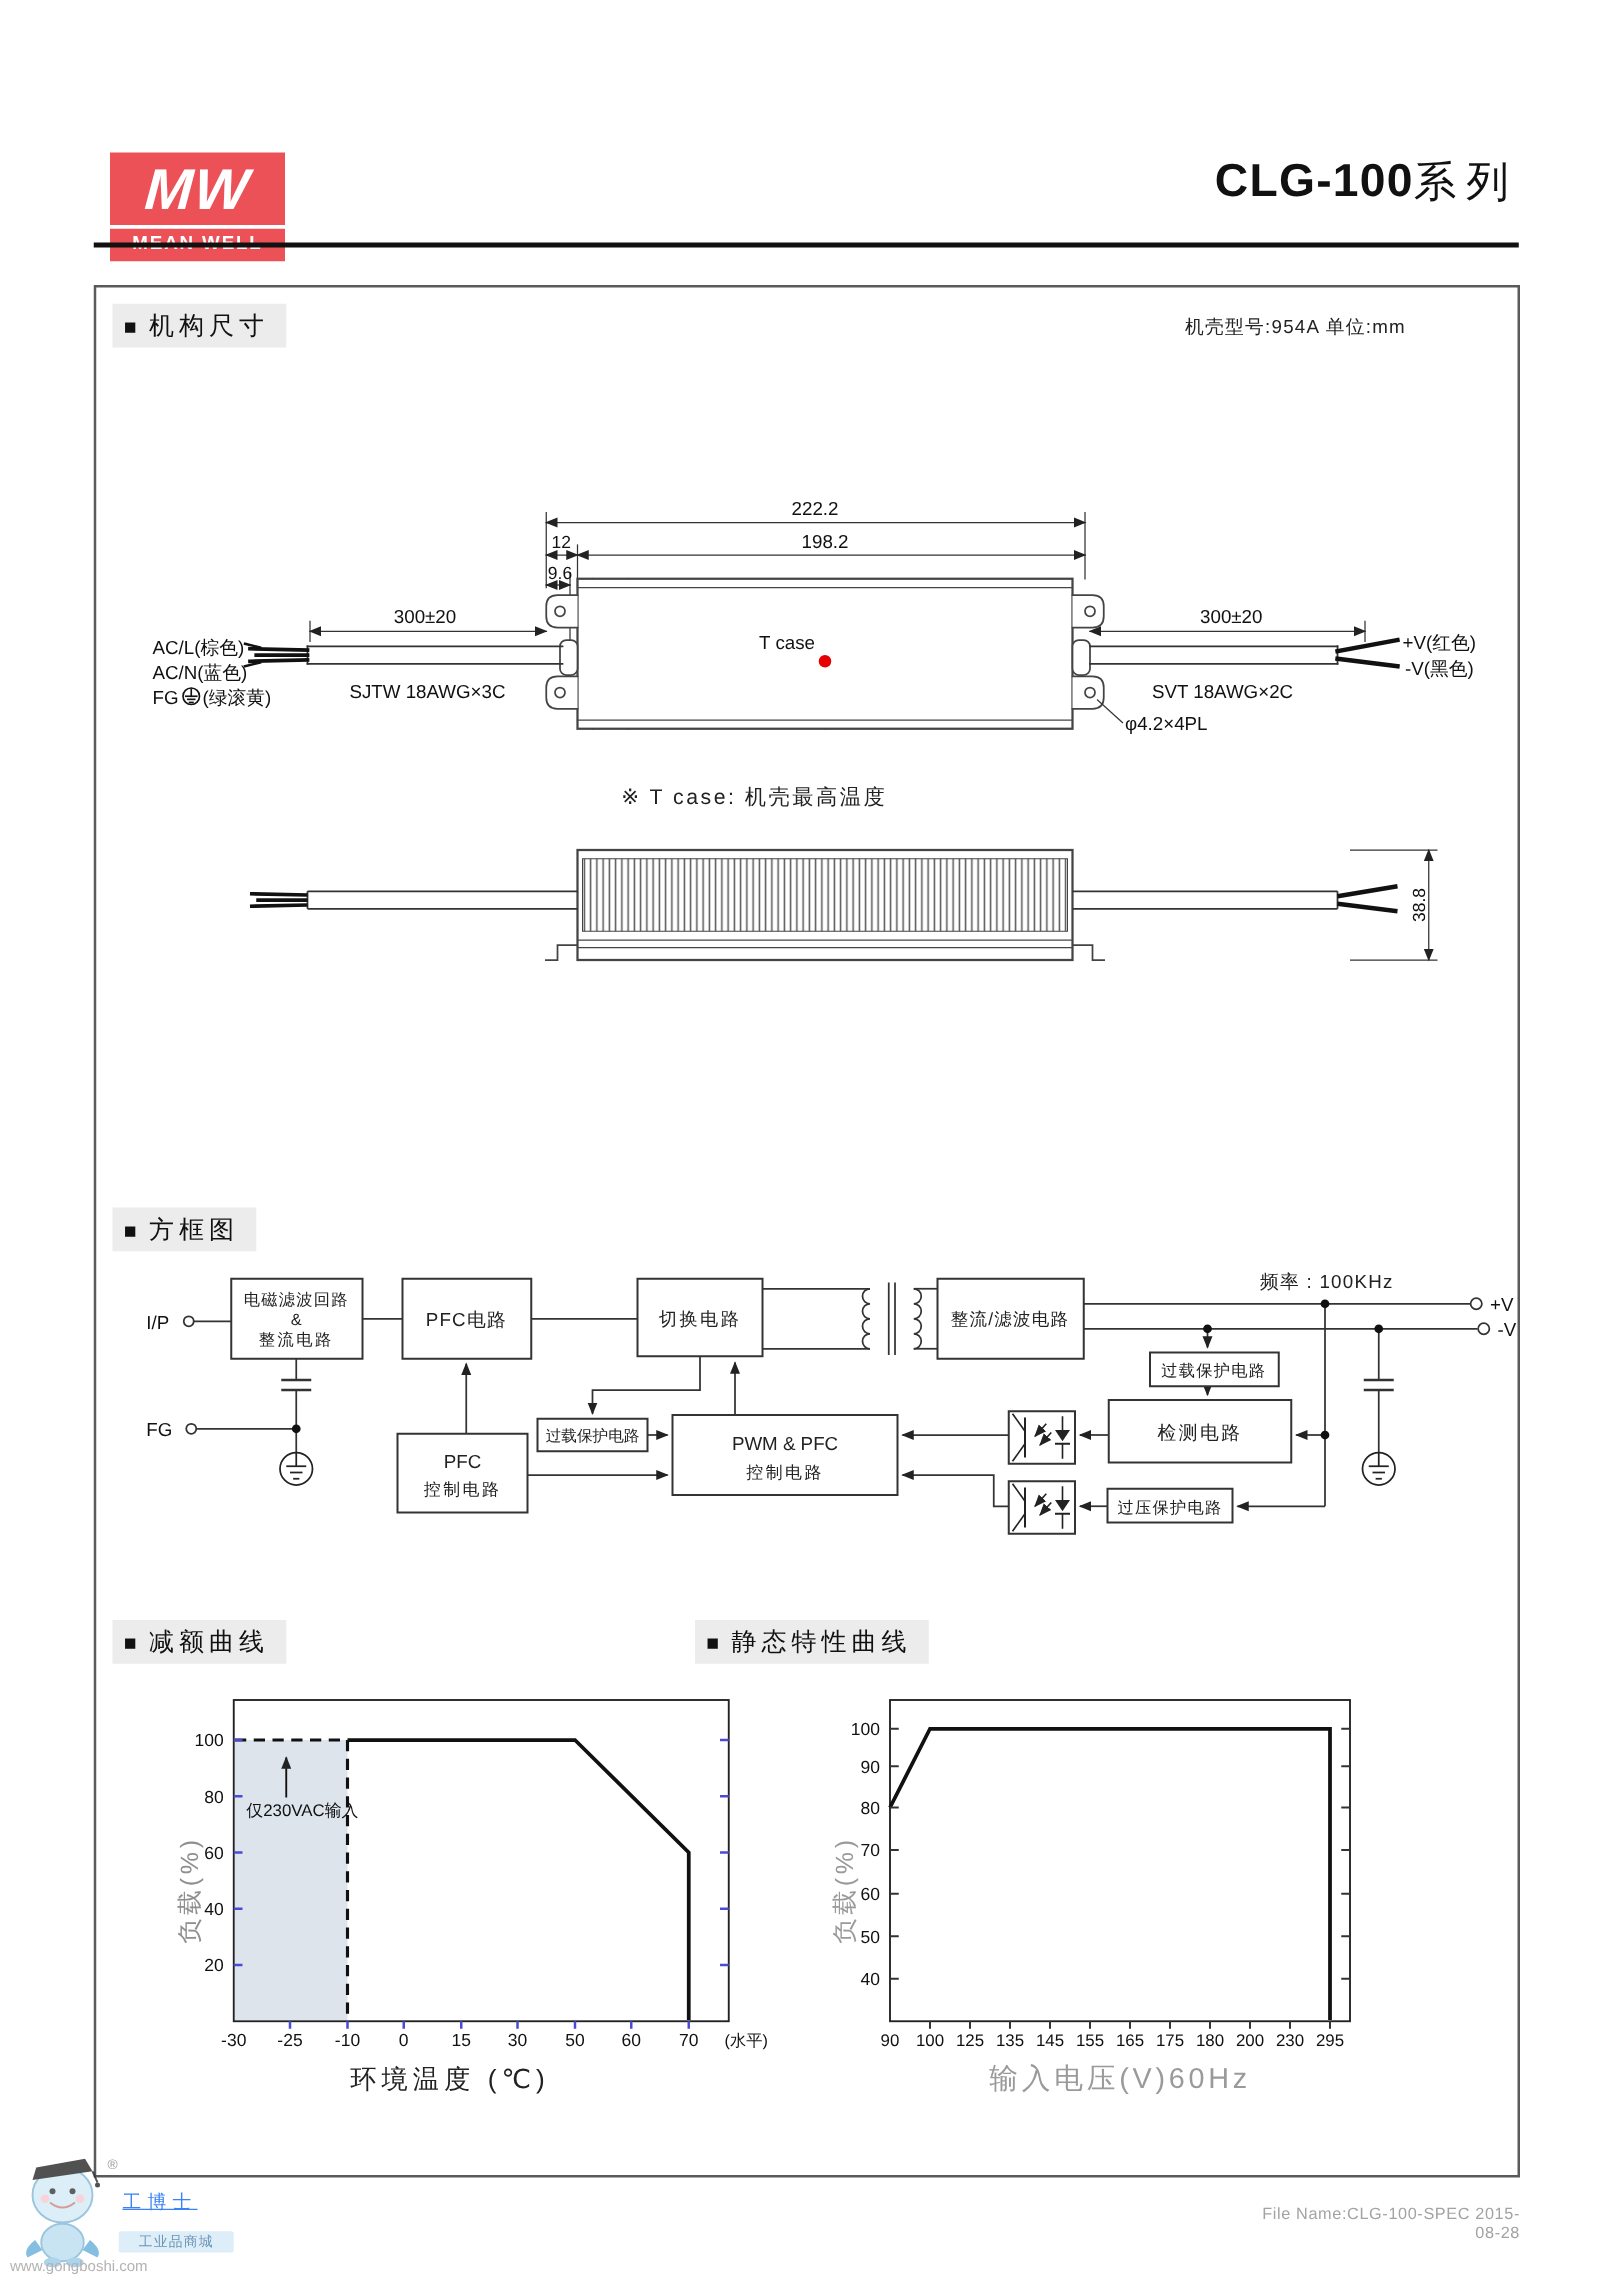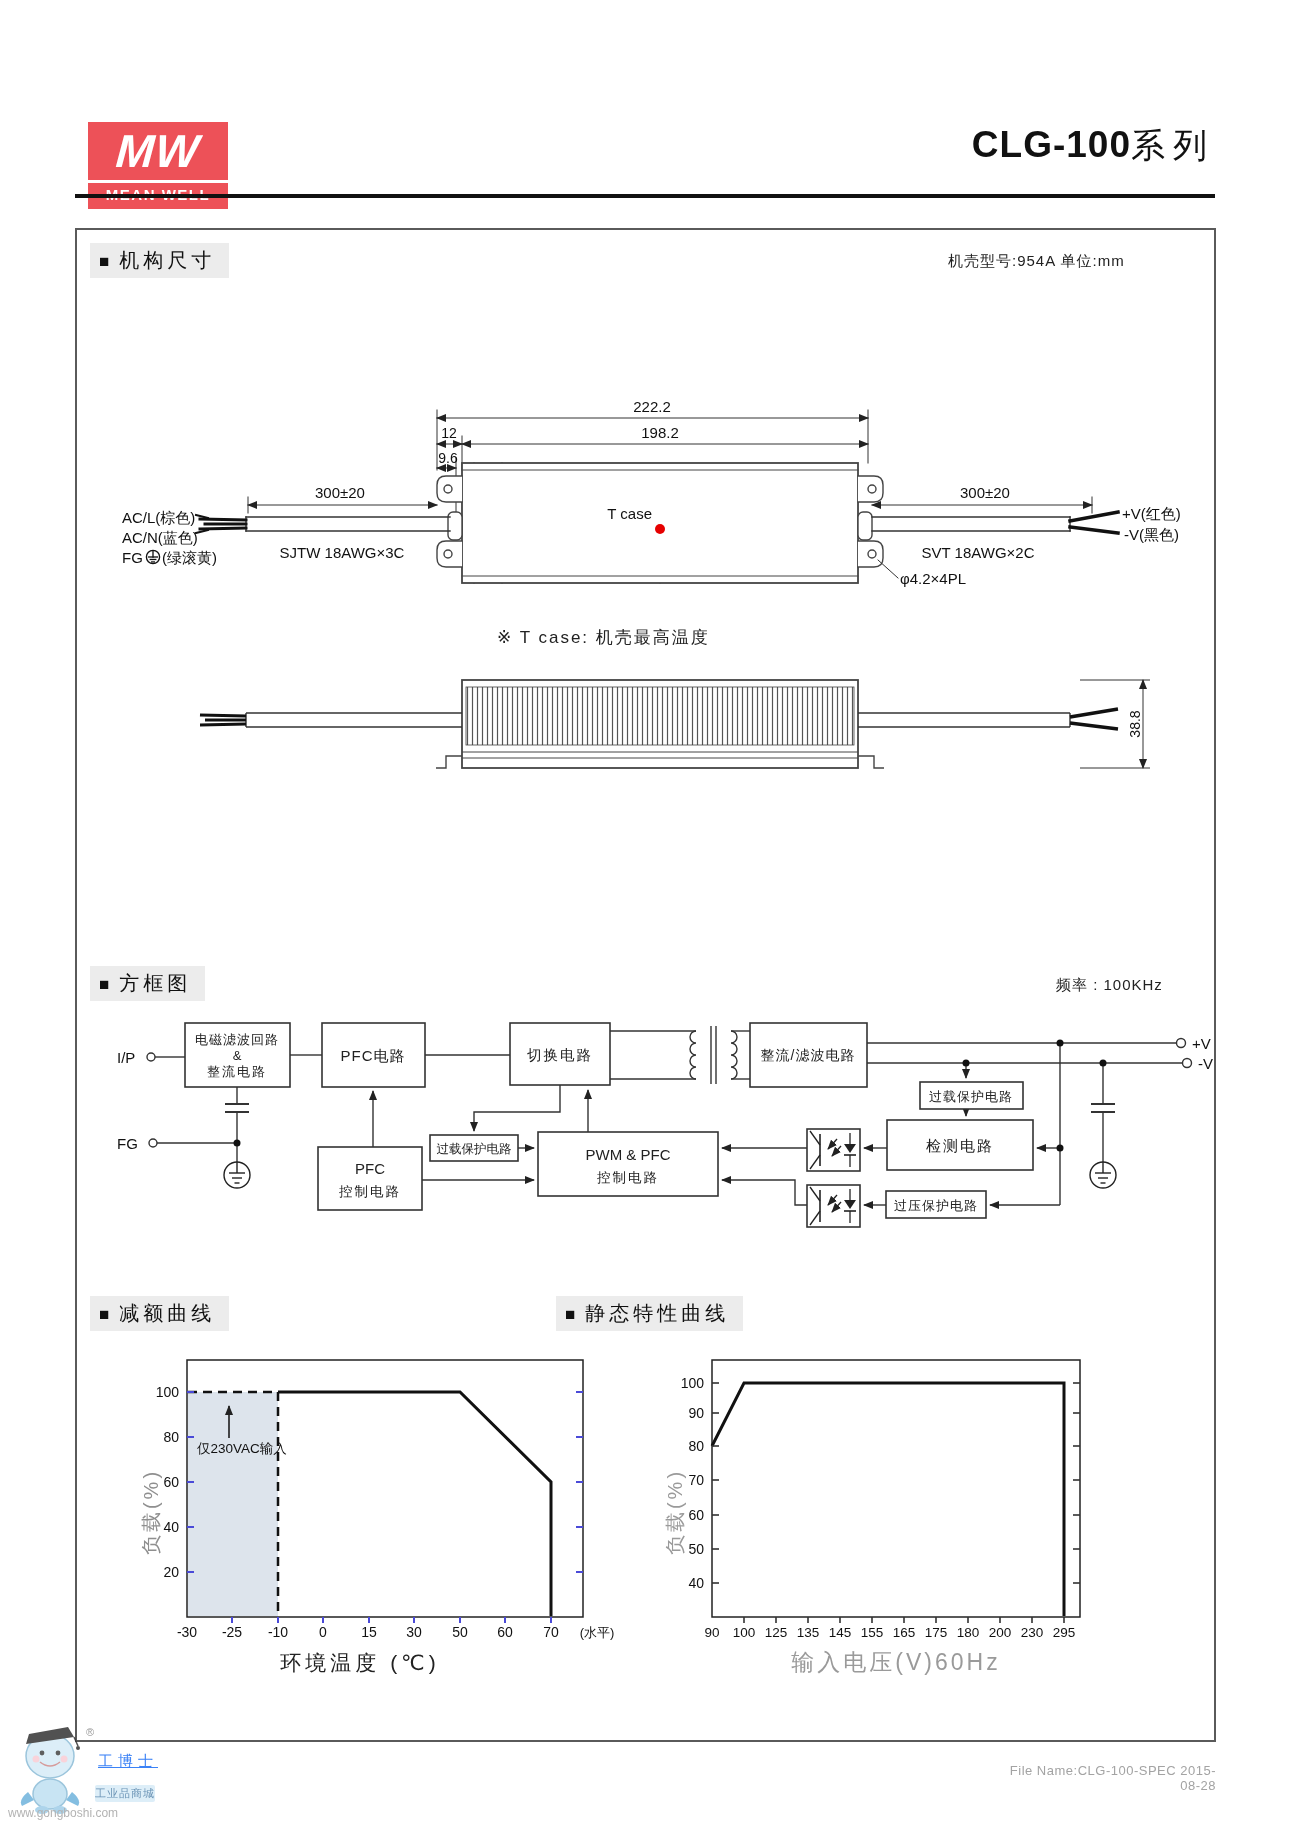--- a/index.html
+++ b/index.html
@@ -30,21 +30,21 @@
   svg.overlay{position:absolute;left:0;top:0;z-index:2;}
   svg text{font-family:"Liberation Sans","DejaVu Sans",sans-serif;}
 
   
   .file-name{position:absolute;left:990px;top:1763px;width:226px;text-align:right;
     font-size:13px;color:#a3a3a3;z-index:4;letter-spacing:0.5px;}
   .mascot{position:absolute;left:8px;top:1722px;width:84px;height:92px;opacity:.85;z-index:4;}
   .brand-reg{position:absolute;left:86px;top:1726px;font-size:11px;color:#9a9a9a;z-index:4;}
   .brand{position:absolute;left:98px;top:1752px;font-size:15px;color:#3b82f6;letter-spacing:5px;z-index:4;text-decoration:underline;}
   .brand-sub{position:absolute;left:95px;top:1785px;font-size:11px;color:#6a93b5;background:#ddeef8;
-    padding:1px 0;border-radius:2px;z-index:4;letter-spacing:1px;}
+    padding:1px 16px;border-radius:2px;z-index:4;letter-spacing:1px;}
   .site{position:absolute;left:8px;top:1806px;font-size:12px;color:#b3b3b3;z-index:4;}
 </style>
 </head>
 <body>
 
 <div id="page">
 
   <div class="logo">
     <div class="logo-mw">MW</div>
     <div class="logo-name">MEAN WELL</div>
@@ -57,21 +57,21 @@
   <div class="main-box"></div>
 
   <div class="sec" style="left:90px;top:243px;">
     <span class="sq">■</span><span>机构尺寸</span>
   </div>
   <div class="note-right" style="left:948px;top:252px;">机壳型号:954A 单位:mm</div>
 
   <div class="sec" style="left:90px;top:966px;">
     <span class="sq">■</span><span>方框图</span>
   </div>
-  <div class="note-right" style="left:1008px;top:976px;margin-left:48px;">频率 : 100KHz</div>
+  <div class="note-right" style="left:1008px;top:1016px;">频率 : 100KHz</div>
 
   <div class="sec" style="left:90px;top:1296px;text-align:center;">
     <span class="sq">■</span><span>减额曲线</span>
   </div>
   <div class="sec" style="left:556px;top:1296px;">
     <span class="sq">■</span><span>静态特性曲线</span>
   </div>
 
   <svg class="overlay" width="1290" height="1825" viewBox="0 0 1290 1825">
     <defs>

